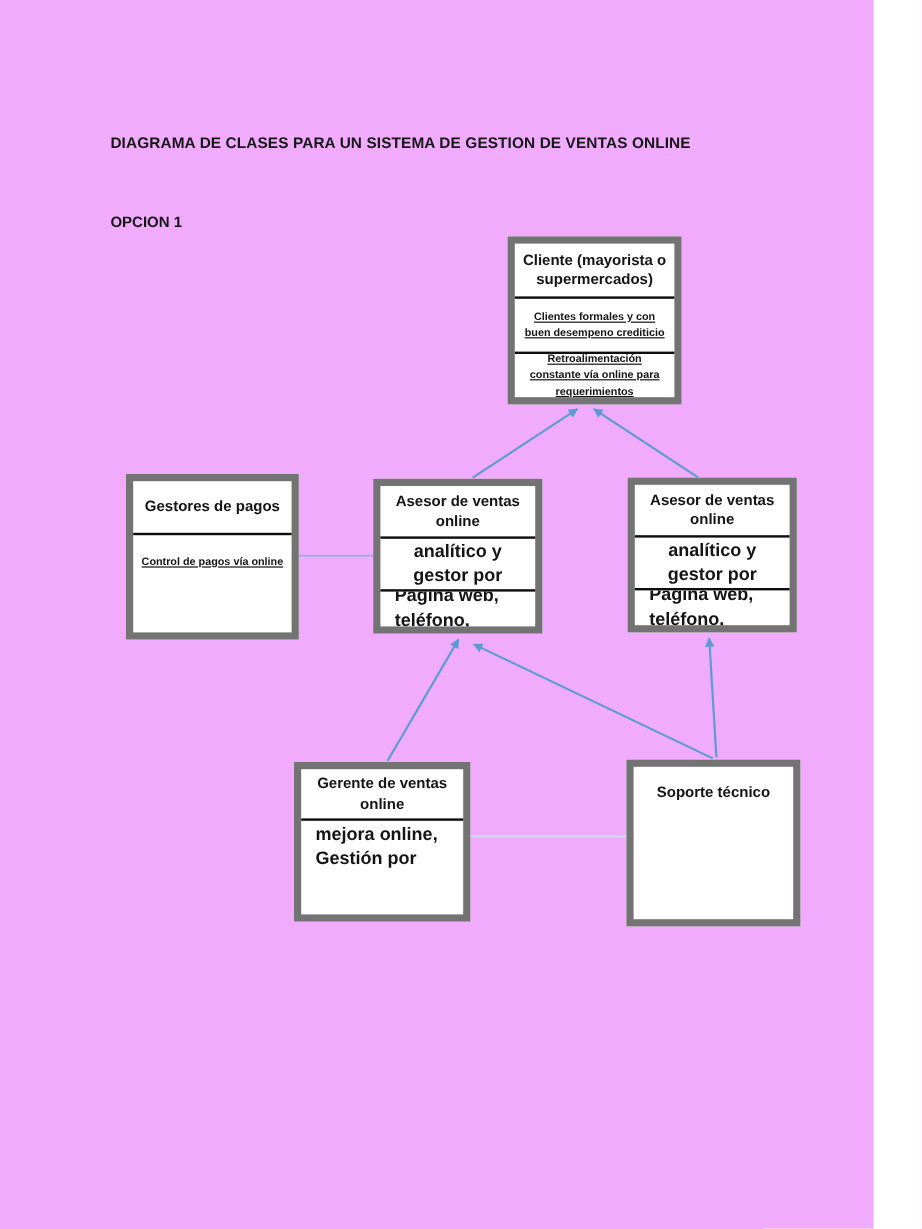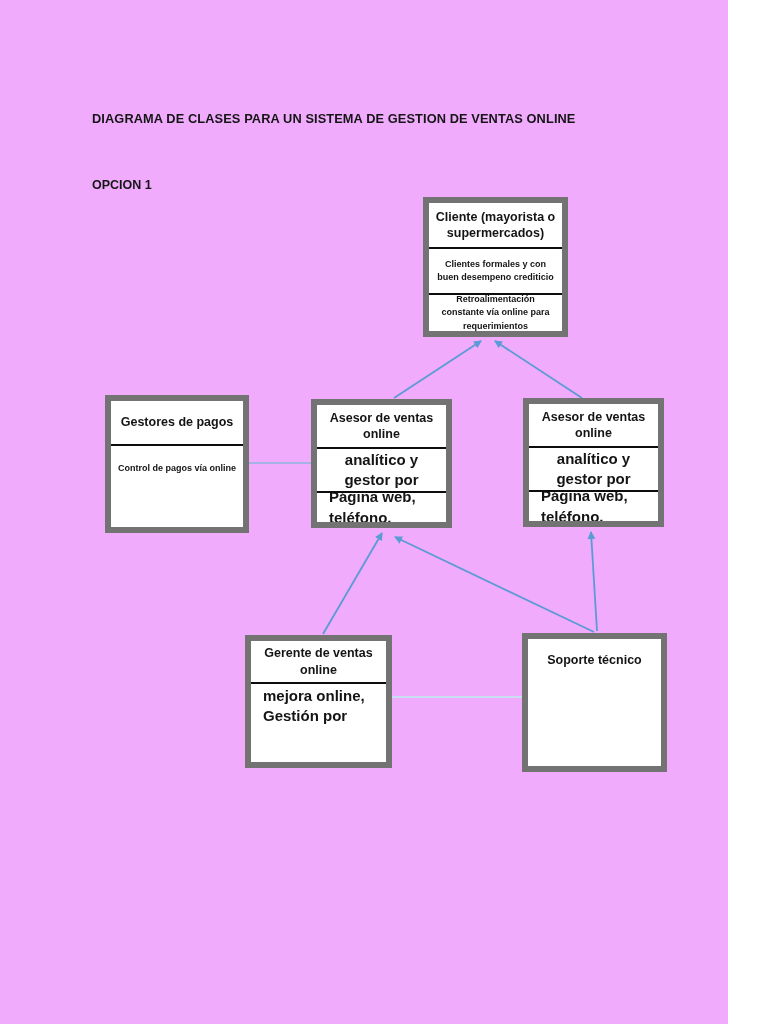--- a/index.html
+++ b/index.html
@@ -51,21 +51,21 @@
     align-items: center;
     justify-content: center;
     text-align: center;
     font-weight: bold;
     box-sizing: border-box;
     padding: 2px 6px;
     overflow: hidden;
   }
   .sec + .sec { border-top: 2px solid #0d0d0d; }
   .sec.title { font-size: 12.5px; line-height: 1.3; }
-  .sec.small { font-size: 9px;   line-height: 1.5; }
+  .sec.small { font-size: 9px;   line-height: 1.5; text-decoration: underline; }
   .sec.large { font-size: 15px;  line-height: 1.35; }
   .sec.left  { justify-content: flex-start; text-align: left; padding-left: 12px; }
 
   .box-cliente  { left: 423px; top: 197px; width: 145px; height: 140px; grid-template-rows: 44px 46px 1fr; }
   .box-gestores { left: 105px; top: 395px; width: 144px; height: 138px; grid-template-rows: 43px 47px 1fr; }
   .box-asesor1  { left: 311px; top: 399px; width: 141px; height: 129px; grid-template-rows: 42px 44px 1fr; }
   .box-asesor2  { left: 523px; top: 398px; width: 141px; height: 129px; grid-template-rows: 42px 44px 1fr; }
   .box-gerente  { left: 245px; top: 635px; width: 147px; height: 133px; grid-template-rows: 41px 46px 1fr; }
   .box-soporte  { left: 522px; top: 633px; width: 145px; height: 139px; grid-template-rows: 43px 45px 1fr; }
 </style>

